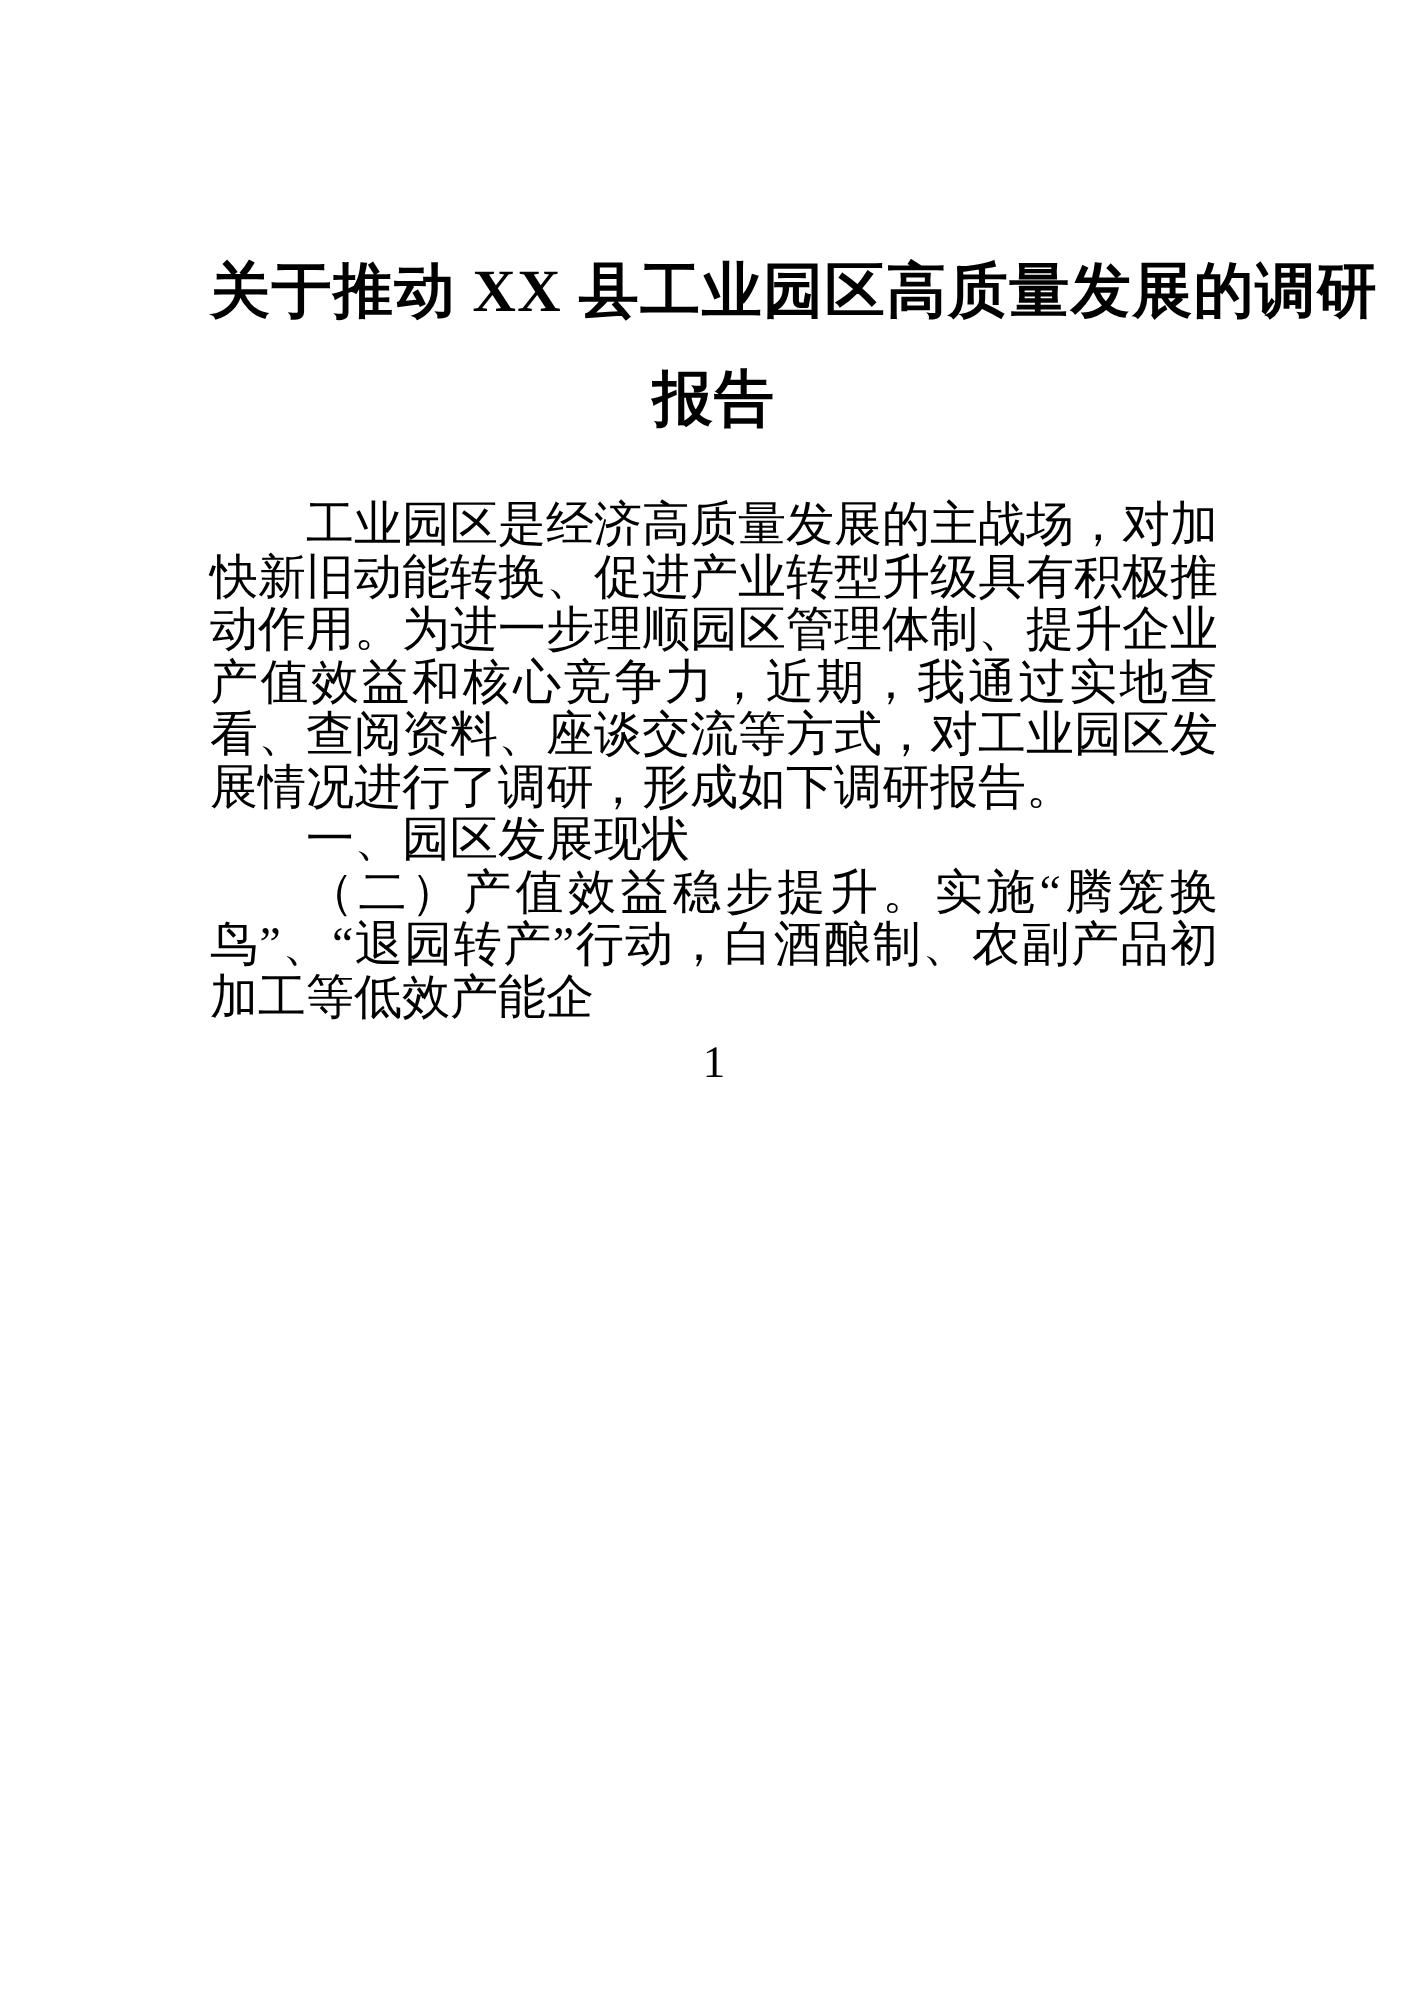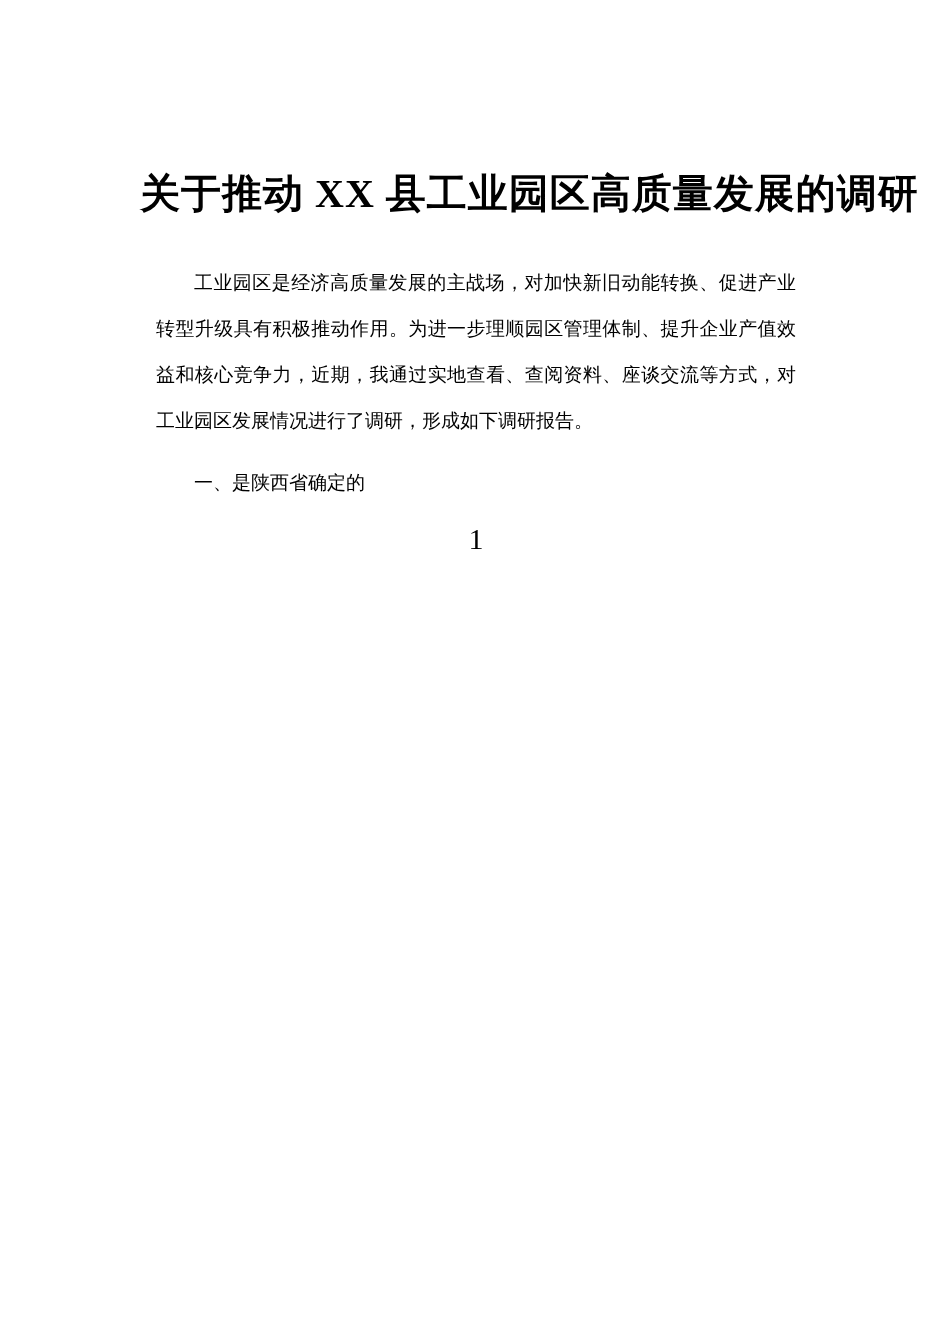--- a/index.html
+++ b/index.html
@@ -25,44 +25,46 @@
       font-weight: bold;
       line-height: 72px;
       text-align: center;
       letter-spacing: 1px;
     }
     .title-line {
       display: block;
       white-space: nowrap;
     }
     .doc-body p {
-      margin: 16px;
-      font-size: 19px;
-      line-height: 46px;
+      margin: 0;
+      font-size: 32px;
+      line-height: 35px;
       text-align: justify;
       text-align-last: left;
       text-indent: 2em;
       word-break: break-all;
     }
     .page-number {
       margin-top: 10px;
       text-align: center;
       font-size: 30px;
       line-height: 34px;
     }
   </style>
 </head>
 <body>
 
 <div class="page">
 
   <h1 class="doc-title">
     <span class="title-line">关于推动 XX 县工业园区高质量发展的调研</span>
+    <span class="title-line">报告</span>
   </h1>
 
   <div class="doc-body">
     <p>工业园区是经济高质量发展的主战场，对加快新旧动能转换、促进产业转型升级具有积极推动作用。为进一步理顺园区管理体制、提升企业产值效益和核心竞争力，近期，我通过实地查看、查阅资料、座谈交流等方式，对工业园区发展情况进行了调研，形成如下调研报告。</p>
-    <p>一、是陕西省确定的</p>
+    <p>一、园区发展现状</p>
+    <p>（二）产值效益稳步提升。实施“腾笼换鸟”、“退园转产”行动，白酒酿制、农副产品初加工等低效产能企</p>
   </div>
 
   <div class="page-number">1</div>
 
 </div>
 
 </body></html>

